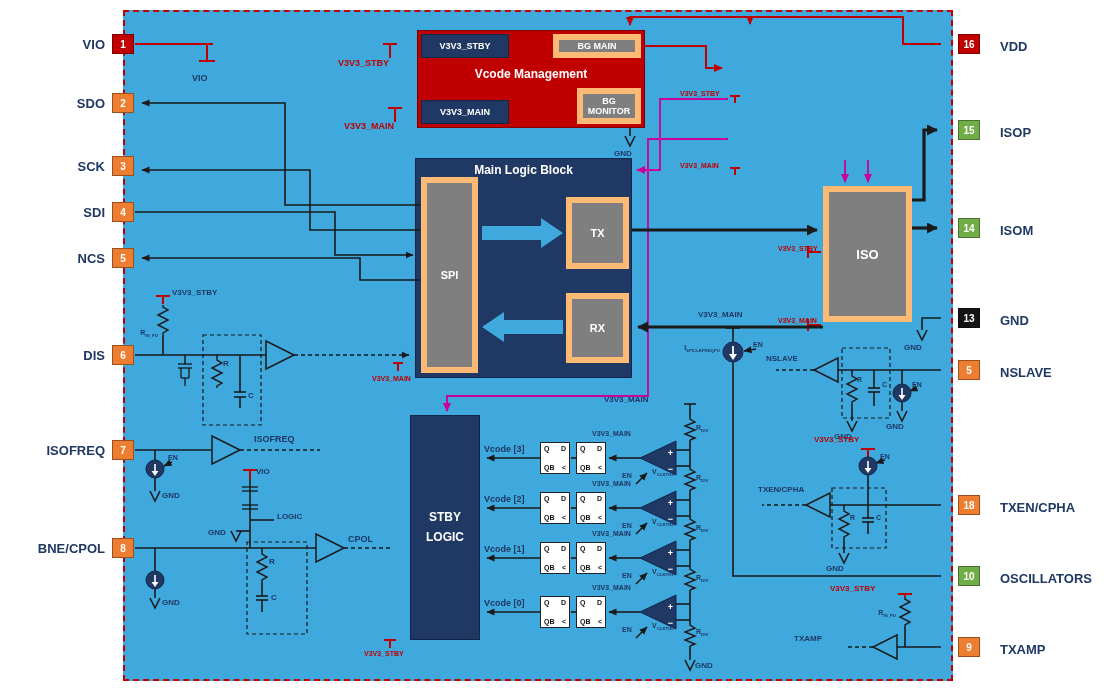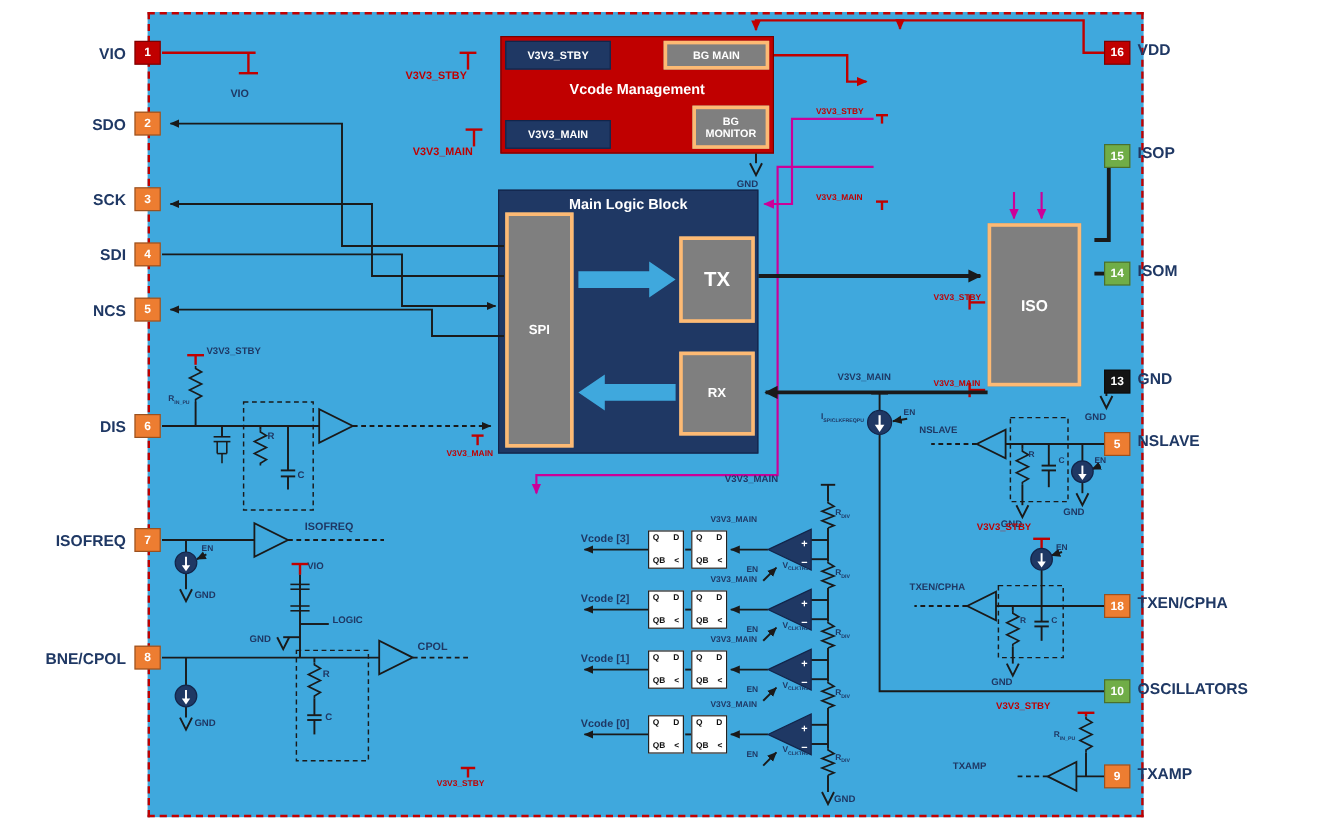--- a/index.html
+++ b/index.html
@@ -2,32 +2,32 @@
 <html><head>
 <meta charset="utf-8">
 <style>
   *{margin:0;padding:0;box-sizing:border-box}
   body{font-family:"Liberation Sans",sans-serif;background:#fff}
   .stage{position:relative;width:1110px;height:691px;background:#fff;overflow:hidden}
   .chip{position:absolute;left:123px;top:10px;width:830px;height:671px;background:#3FA8DD;border:2px dashed #C00000}
   svg.wires{position:absolute;left:0;top:0;pointer-events:none}
   .blk{position:absolute;display:flex;align-items:center;justify-content:center;text-align:center;font-weight:bold;color:#fff}
   .navy{background:#1F3864;border:1px solid #12254a}
-  .grayb{background:#7f7f7f;border:3px solid #fdba74}
+  .grayb{background:#7f7f7f;border:6px solid #fdba74}
   .redb{background:#C00000;border:1px solid #7a0000}
   .magb{background:#CC0099;border:1px solid #6e6e6e}
   .sub{position:absolute}
   .osc-title{position:absolute;left:0;right:0;top:0;height:16px;background:#4D8FBF;display:flex;align-items:center;justify-content:center;font-size:10px;letter-spacing:.6px;font-weight:bold;color:#fff}
   .ml-title{position:absolute;top:4px;left:0;right:0;font-size:12px;text-align:center}
   .lbl{position:absolute;font-weight:bold;color:#1F3864;white-space:nowrap;line-height:1;z-index:5}
   .red-lbl{color:#C00000}
   .f7{font-size:7px}.f8{font-size:8px}.f9{font-size:9px}
   .lbl sub{font-size:62%}
   .pin-left{position:absolute;left:0;width:134px;height:20px;display:flex;align-items:center;justify-content:flex-end;gap:7px;z-index:6}
-  .pin-right{position:absolute;left:920px;height:20px;display:flex;align-items:flex-start;gap:6px;z-index:6}
+  .pin-right{position:absolute;left:958px;height:20px;display:flex;align-items:flex-end;gap:20px;z-index:6}
   .pin-label{font-size:13px;font-weight:bold;color:#1F3864;white-space:nowrap}
   .pinbox{width:22px;height:20px;display:flex;align-items:center;justify-content:center;color:#fff;font-size:10px;font-weight:bold;border:1px solid rgba(0,0,0,.35);flex:0 0 auto}
   .pt-power{background:#C00000}.pt-io{background:#ED7D31}.pt-iso{background:#70AD47}.pt-gnd{background:#141414}
   .ff{position:absolute;width:30px;height:32px;background:#fff;border:1.4px solid #222;z-index:2}
   .ff span{position:absolute;font-size:7px;font-weight:bold;color:#111;line-height:1}
 </style>
 </head>
 <body>
 
 <div class="stage">
@@ -39,26 +39,27 @@
     <div class="blk navy sub" style="left:3px;top:3px;width:88px;height:24px;font-size:9px">V3V3_STBY</div>
     <div class="blk grayb sub" style="right:3px;top:3px;width:88px;height:24px;font-size:9px">BG MAIN</div>
     <div class="blk navy sub" style="left:3px;bottom:3px;width:88px;height:24px;font-size:9px">V3V3_MAIN</div>
     <div class="blk grayb sub" style="right:3px;bottom:3px;width:64px;height:36px;font-size:9px;line-height:1.15">BG MONITOR</div>
   </div>
 
 
   <div class="blk navy" style="left:415px;top:158px;width:217px;height:220px">
     <span class="ml-title">Main Logic Block</span>
     <div class="blk grayb sub" style="left:5px;top:18px;width:57px;height:196px;font-size:11px">SPI</div>
-    <div class="blk grayb sub" style="left:150px;top:38px;width:63px;height:72px;font-size:17px">TX</div>
+    <div class="blk grayb sub" style="left:150px;top:38px;width:63px;height:72px;font-size:11px">TX</div>
     <div class="blk grayb sub" style="left:150px;top:134px;width:63px;height:70px;font-size:11px">RX</div>
   </div>
 
-  <div class="blk grayb" style="left:823px;top:186px;width:78px;height:136px;font-size:13px">ISO</div>
-
+  <div class="blk grayb" style="left:823px;top:186px;width:89px;height:136px;font-size:13px">ISO</div>
+
+  <div class="blk navy" style="left:410px;top:415px;width:70px;height:225px;font-size:12px;line-height:1.6;padding:0 10px">STBY LOGIC</div>
 
   <div class="ff" style="left:540px;top:442px">
       <span style="top:2px;left:3px">Q</span>
       <span style="top:2px;right:3px">D</span>
       <span style="bottom:2px;left:3px">QB</span>
       <span style="bottom:2px;right:3px">&lt;</span>
     </div>
   <div class="ff" style="left:576px;top:442px">
       <span style="top:2px;left:3px">Q</span>
       <span style="top:2px;right:3px">D</span>

